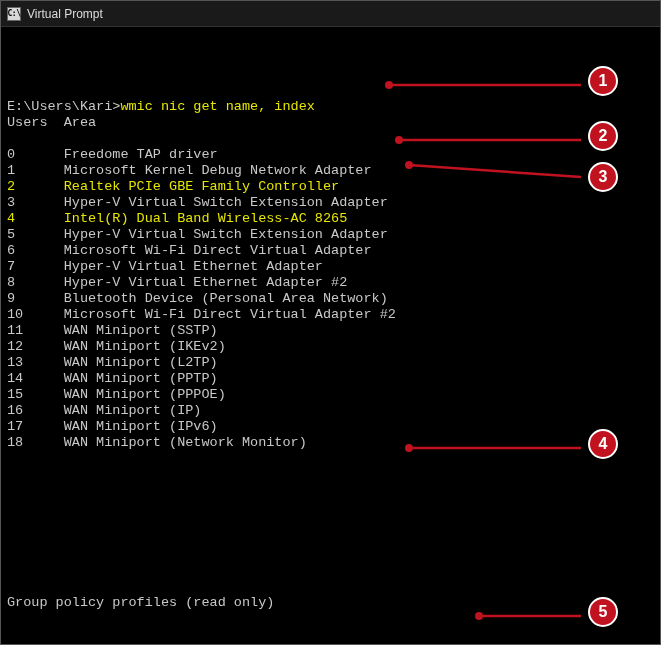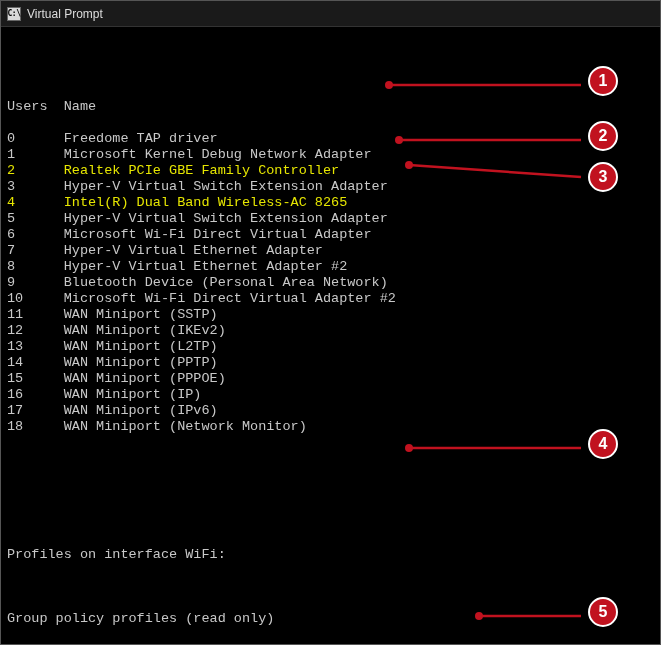--- a/index.html
+++ b/index.html
@@ -81,26 +81,26 @@
 
 <div class="window">
   <div class="titlebar">
     <span class="winicon">C:\</span>
     <span>Virtual Prompt</span>
   </div>
 
   <div class="terminal">
 
 <div class="row"></div>
-<div class="row"><span>Users</span>  <span>Name</span></div>
+<div class="row prompt-row"><span class="dim">E:\Users\Kari&gt;</span><span class="yellow">wmic nic get name, index</span></div>
+<div class="row"><span>Users</span>  <span>Area</span></div>
 <div id="nic-list"><div class="row">0      Freedome TAP driver</div><div class="row">1      Microsoft Kernel Debug Network Adapter</div><div class="row"><span class="yellow">2      Realtek PCIe GBE Family Controller</span></div><div class="row">3      Hyper-V Virtual Switch Extension Adapter</div><div class="row"><span class="yellow">4      Intel(R) Dual Band Wireless-AC 8265</span></div><div class="row">5      Hyper-V Virtual Switch Extension Adapter</div><div class="row">6      Microsoft Wi-Fi Direct Virtual Adapter</div><div class="row">7      Hyper-V Virtual Ethernet Adapter</div><div class="row">8      Hyper-V Virtual Ethernet Adapter #2</div><div class="row">9      Bluetooth Device (Personal Area Network)</div><div class="row">10     Microsoft Wi-Fi Direct Virtual Adapter #2</div><div class="row">11     WAN Miniport (SSTP)</div><div class="row">12     WAN Miniport (IKEv2)</div><div class="row">13     WAN Miniport (L2TP)</div><div class="row">14     WAN Miniport (PPTP)</div><div class="row">15     WAN Miniport (PPPOE)</div><div class="row">16     WAN Miniport (IP)</div><div class="row">17     WAN Miniport (IPv6)</div><div class="row">18     WAN Miniport (Network Monitor)</div></div>
 <div class="row"></div>
 <div class="row"></div>
 <div class="row"></div>
-<div class="row">Profiles on interface WiFi:</div>
 <div class="row"></div>
 <div class="row">Group policy profiles (read only)</div>
 
 
 
 
 
 
 
 

